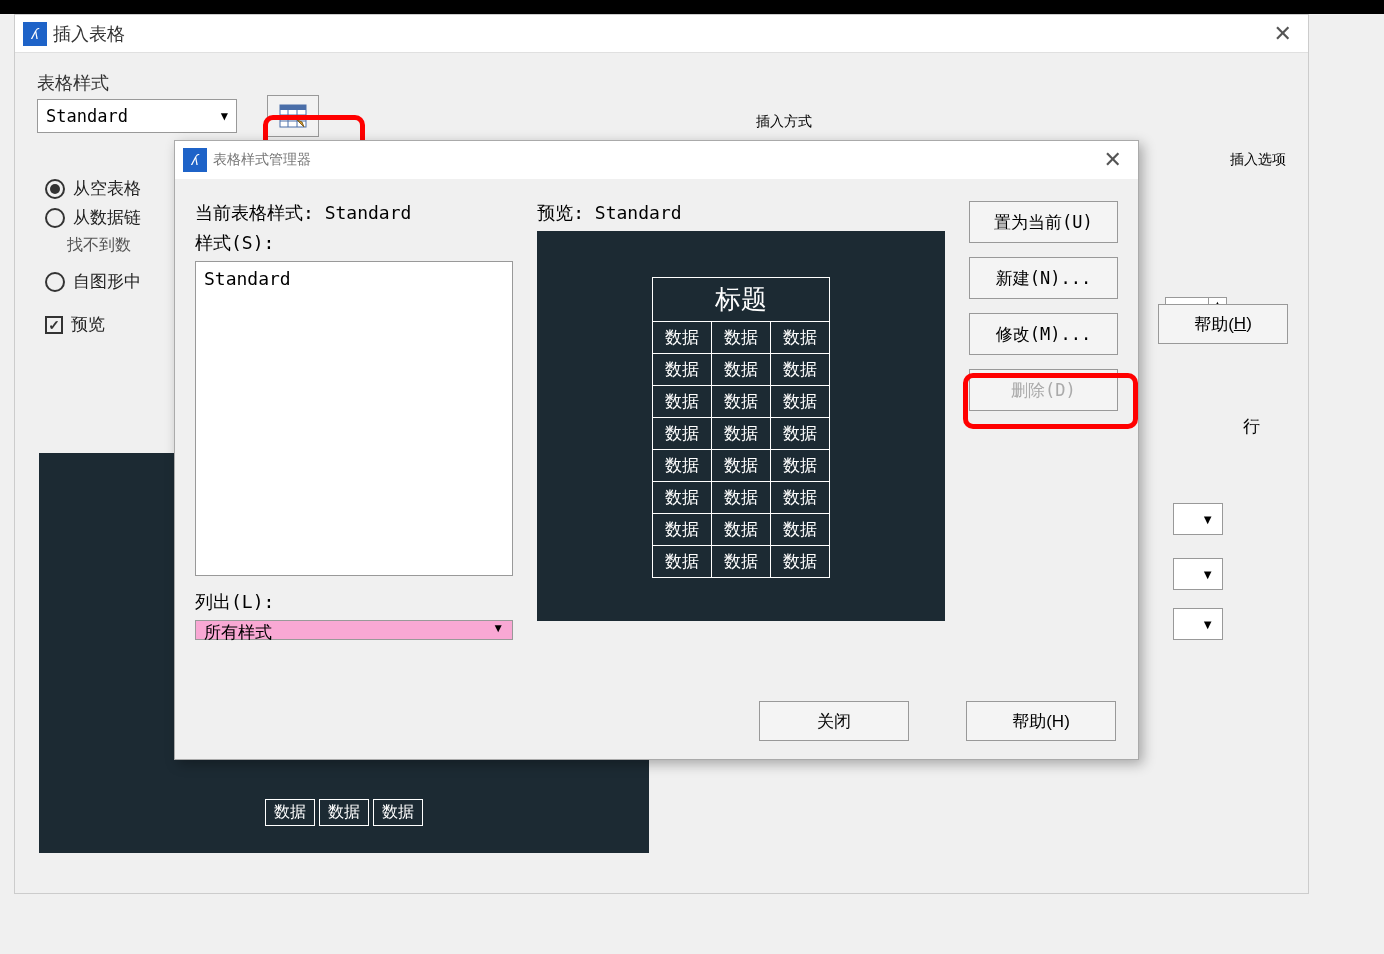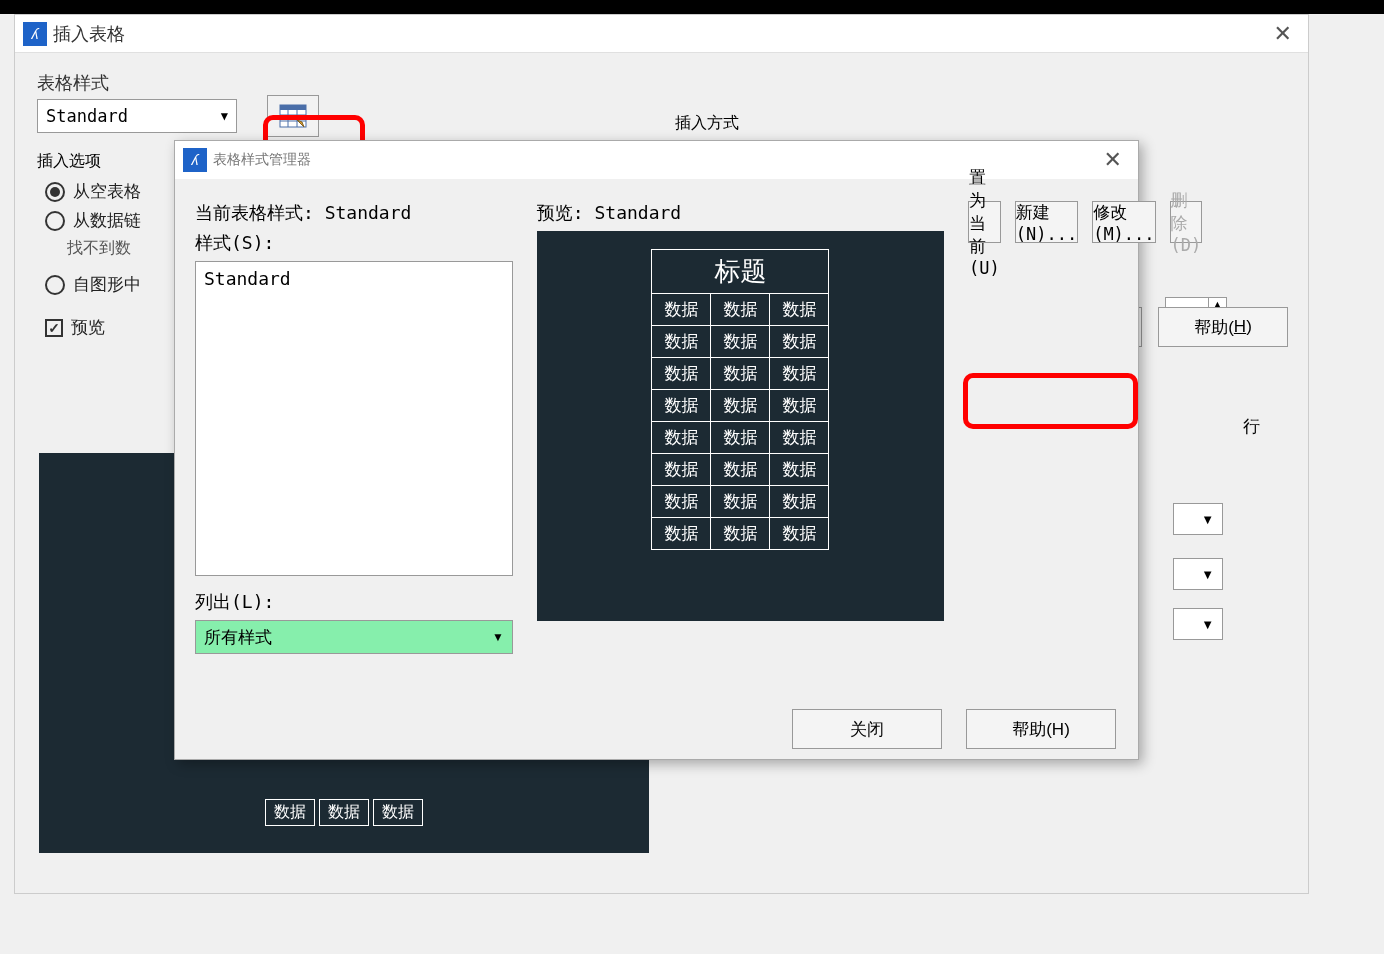--- a/index.html
+++ b/index.html
@@ -20,64 +20,64 @@
 .select .caret { margin-left: auto; font-size: 12px; }
 .grid-button { width: 52px; height: 42px; border: 1px solid #999; background: #f2f2f2; margin-left: 30px; display: flex; align-items: center; justify-content: center; cursor: pointer; }
 .grid-icon-svg { width: 28px; height: 24px; }
 
 .red-highlight { position: absolute; border: 5px solid #ff0000; border-radius: 10px; pointer-events: none; }
 .red-highlight-1 { top: 62px; left: 248px; width: 102px; height: 66px; }
 .red-highlight-2 { top: 373px; left: 963px; width: 175px; height: 56px; }
 
 .arrow { position: absolute; top: 105px; left: 345px; pointer-events: none; }
 
-.section-label { font-size: 16px; margin-bottom: 8px; }
+.section-label { font-size: 14px; margin-bottom: 8px; text-align: right; }
 .radio-row { display: flex; align-items: center; margin: 6px 0 6px 8px; font-size: 17px; color: #222; }
 .radio { width: 20px; height: 20px; border: 2px solid #333; border-radius: 50%; margin-right: 8px; display: inline-flex; align-items: center; justify-content: center; flex-shrink: 0; }
 .radio.checked::after { content: ""; width: 10px; height: 10px; background: #333; border-radius: 50%; }
 .checkbox { width: 18px; height: 18px; border: 2px solid #333; margin-right: 8px; display: inline-flex; align-items: center; justify-content: center; flex-shrink: 0; }
 .checkbox.checked::after { content: "✓"; color: #333; font-size: 14px; font-weight: bold; }
 .indent { margin-left: 30px; color: #555; font-size: 16px; }
 
 .insert-method { position: absolute; top: 60px; left: 660px; }
 .big-preview { position: absolute; top: 400px; left: 24px; width: 610px; height: 400px; background: #1c2a33; }
 .big-preview-row { display: flex; justify-content: center; gap: 4px; margin-top: 6px; color: #fff; font-size: 16px; }
 .big-preview-cell { border: 1px solid #fff; padding: 2px 8px; }
 
 .right-spinner { position: absolute; top: 244px; left: 1150px; width: 62px; height: 30px; border: 1px solid #999; background: #fff; display: flex; }
 .spin-arrows { width: 18px; border-left: 1px solid #999; display: flex; flex-direction: column; }
 .spin-arrows span { flex: 1; text-align: center; font-size: 9px; line-height: 13px; }
 .right-row-label { position: absolute; top: 362px; left: 1228px; font-size: 17px; }
 .right-dropdowns { position: absolute; left: 1158px; }
 .dd { width: 50px; height: 32px; border: 1px solid #999; background: #fff; display: flex; align-items: center; justify-content: flex-end; padding: 0 8px; font-size: 13px; }
 
 .bottom-buttons { position: absolute; bottom: 16px; right: 20px; display: flex; gap: 16px; }
-.btn { min-width: 130px; height: 40px; border: 1px solid #999; background: #f4f4f4; display: flex; align-items: center; justify-content: center; font-size: 17px; cursor: pointer; }
+.btn { min-width: 130px; height: 40px; border: 1px solid #999; background: #f4f4f4; display: flex; align-items: center; justify-content: center; font-size: 17px; cursor: pointer; margin-left: 33px; }
 
 
 .manager-dialog { position: absolute; top: 140px; left: 174px; width: 965px; height: 620px; background: #f0f0f0; border: 1px solid #aaa; box-shadow: 4px 4px 12px rgba(0,0,0,0.3); }
 .manager-title-bar { height: 38px; display: flex; align-items: center; padding: 0 8px; background: #fff; }
 .manager-title-bar .title { font-size: 14px; color: #777; }
 .manager-title-bar .close { margin-left: auto; font-size: 22px; color: #555; cursor: pointer; padding: 0 8px; }
 .manager-body { padding: 22px 20px; display: flex; gap: 24px; }
 .mgr-left { width: 320px; }
 .mgr-label { font-size: 18px; font-family: "SimSun", monospace; margin-bottom: 6px; }
 .styles-list { width: 100%; height: 315px; border: 1px solid #999; background: #fff; padding: 6px 8px; font-family: monospace; font-size: 18px; margin-bottom: 14px; }
 .mgr-center { width: 410px; }
 .preview-box { width: 100%; height: 390px; background: #1c2a33; display: flex; flex-direction: column; align-items: center; padding-top: 18px; }
-.preview-table { border-collapse: collapse; }
+.preview-table { border-collapse: collapse; margin-top: 28px; }
 .preview-table th { border: 1px solid #fff; color: #fff; font-size: 24px; font-weight: normal; padding: 4px 12px; text-align: center; }
 .preview-table td { border: 1px solid #fff; color: #fff; font-size: 17px; padding: 4px 12px; text-align: center; }
 .preview-table .title-cell { font-size: 26px; }
-.mgr-right { width: 150px; display: flex; flex-direction: row; gap: 14px; }
+.mgr-right { width: 150px; display: flex; flex-direction: column; gap: 14px; }
 .mgr-btn { height: 42px; border: 1px solid #999; background: #f4f4f4; display: flex; align-items: center; justify-content: center; font-size: 17px; cursor: pointer; font-family: "SimSun", monospace; }
 .mgr-btn.disabled { color: #aaa; }
-.mgr-bottom { position: absolute; bottom: 10px; right: 22px; display: flex; gap: 24px; }
-
-.list-select { width: 100%; height: 34px; border: 1px solid #999; background: #86efac; display: flex; align-items: center; padding: 0 8px; font-size: 17px; }
+.mgr-bottom { position: absolute; bottom: 18px; right: 22px; display: flex; gap: 24px; }
+
+.list-select { width: 100%; height: 20px; border: 1px solid #999; background: #f9a8d4; display: flex; padding: 0 8px; font-size: 17px; }
 .list-select .caret { margin-left: auto; font-size: 12px; }
 .underline-key { text-decoration: underline; }
 </style>
 </head>
 <body>
 
 <div class="topbar"></div>
 
 <div class="main-dialog">
   <div class="main-title-bar">

